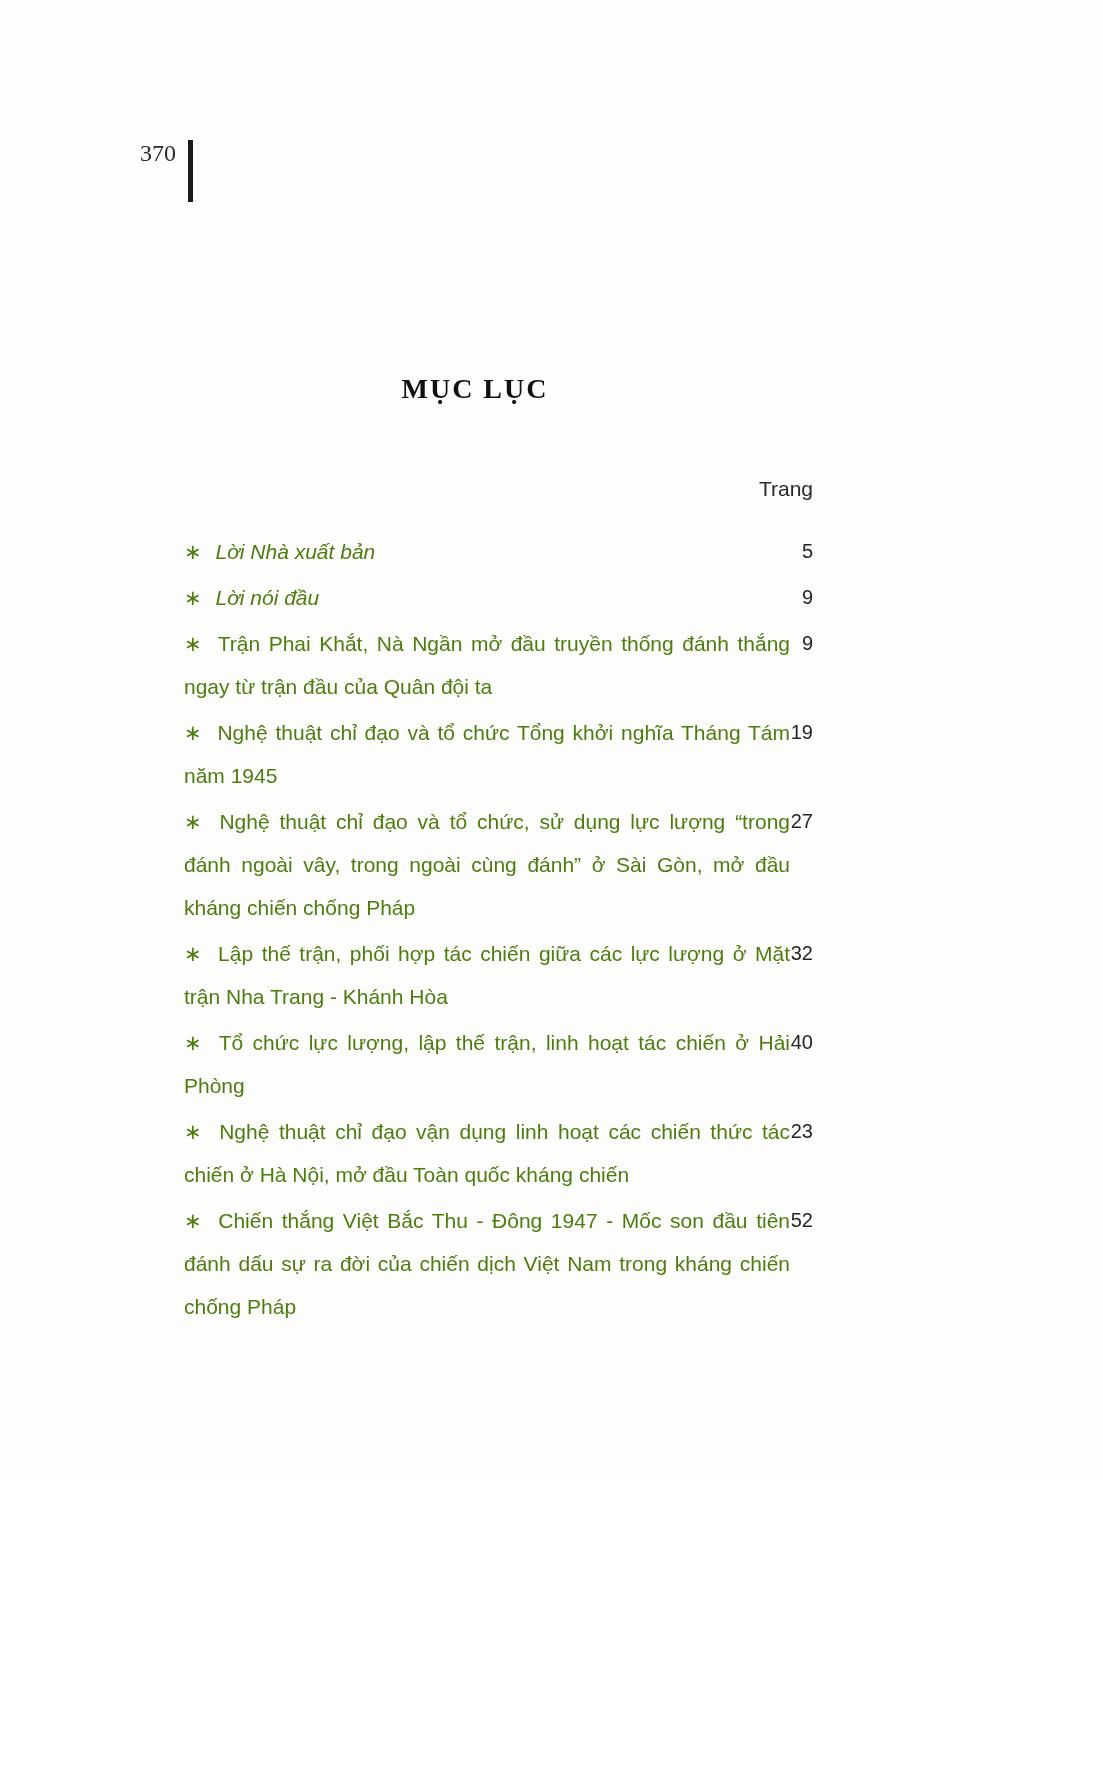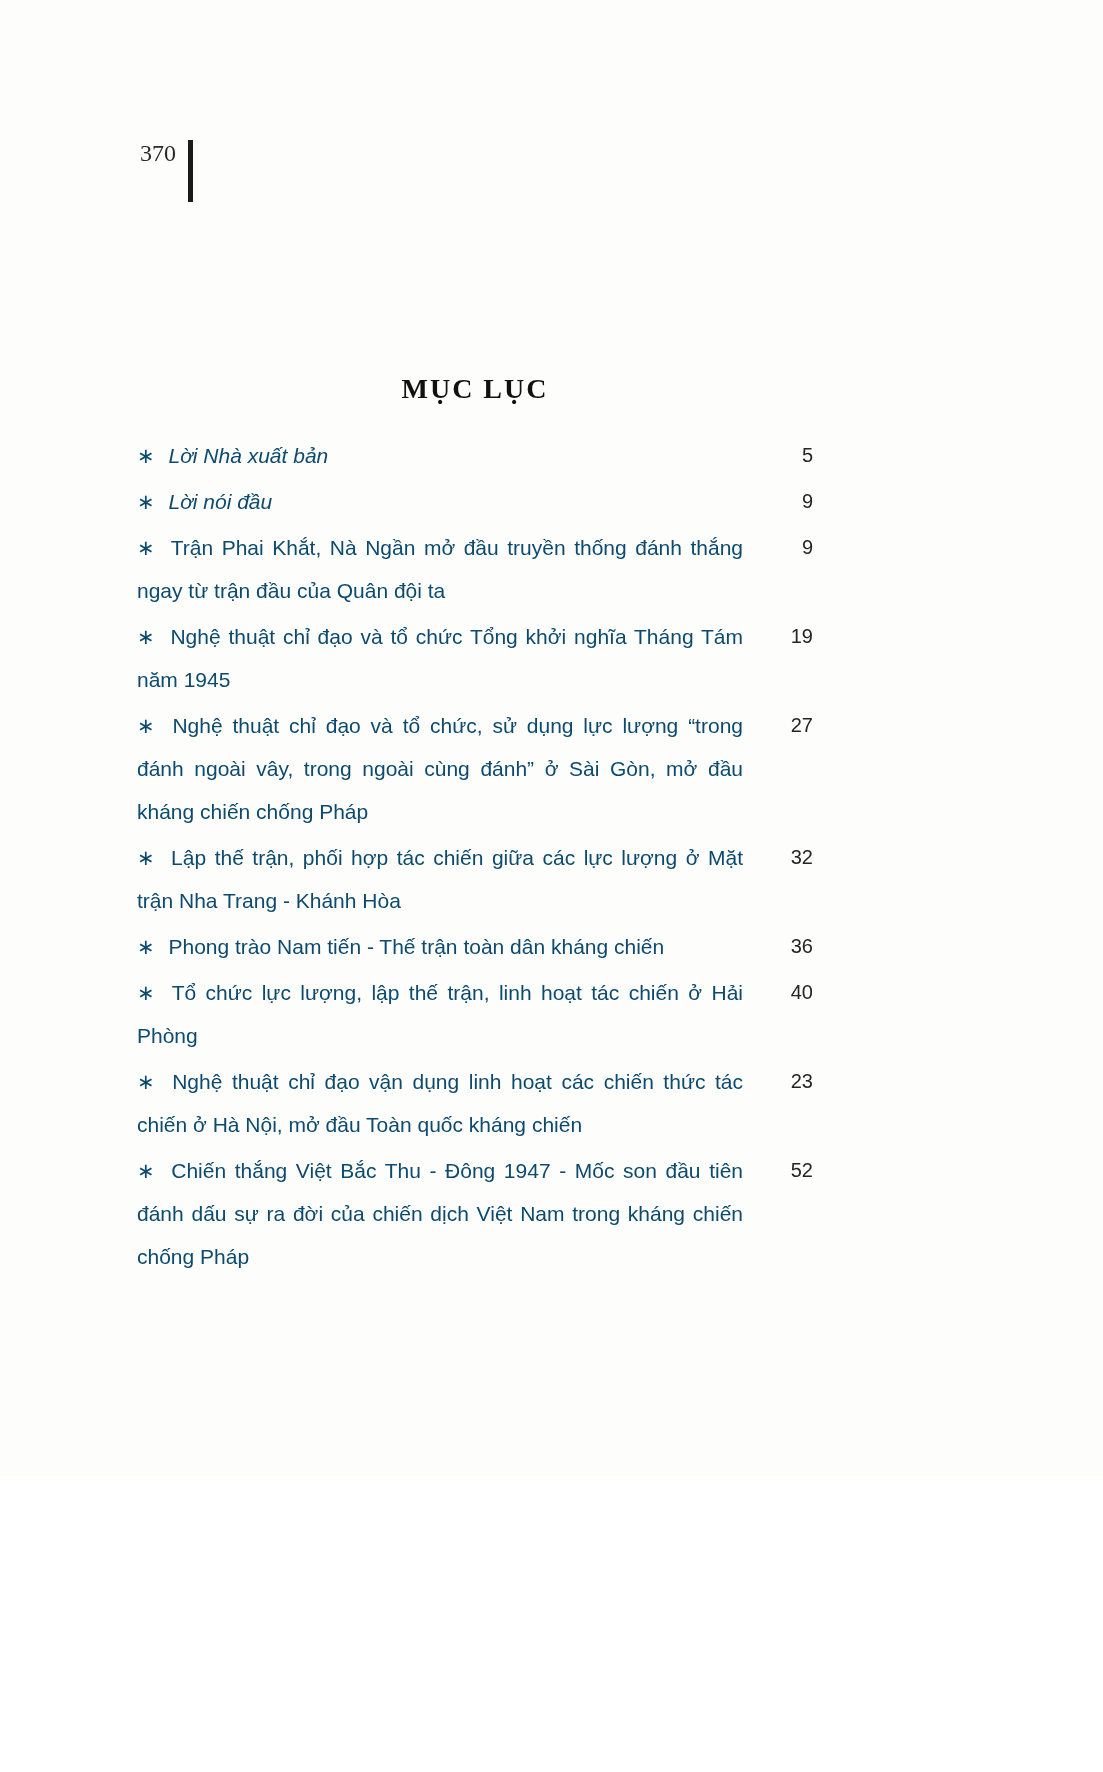--- a/index.html
+++ b/index.html
@@ -67,21 +67,22 @@
   .entry {
     display: flex;
     align-items: flex-start;
     margin-bottom: 3px;
   }
   .entry-text-block {
     width: 606px;
     text-align: justify;
     font-size: 21px;
     line-height: 43px;
-    color: #0c4a6e;
+    color: #4d7c0f;
+    margin-left: 47px;
   }
   .entry-text-block .marker {
     padding-right: 8px;
   }
   .entry-page {
     flex: 1 1 auto;
     text-align: right;
     font-size: 20px;
     line-height: 43px;
     color: #252525;
@@ -100,20 +101,21 @@
 
   <div class="folio">
     <span class="folio-number">370</span>
     <span class="folio-bar"></span>
   </div>
 
   <div class="content">
 
     <h1 class="toc-title">MỤC LỤC</h1>
 
+    <div class="trang-label">Trang</div>
 
     <div class="entries">
 
       <div class="entry italic">
         <div class="entry-text-block">
           <span class="marker">∗</span>
           <span class="entry-text">Lời Nhà xuất bản</span>
         </div>
         <div class="entry-page">5</div>
       </div>
@@ -152,27 +154,20 @@
       </div>
 
       <div class="entry">
         <div class="entry-text-block">
           <span class="marker">∗</span>
           <span class="entry-text">Lập thế trận, phối hợp tác chiến giữa các lực lượng ở Mặt trận Nha Trang - Khánh Hòa</span>
         </div>
         <div class="entry-page">32</div>
       </div>
 
-      <div class="entry">
-        <div class="entry-text-block">
-          <span class="marker">∗</span>
-          <span class="entry-text">Phong trào Nam tiến - Thế trận toàn dân kháng chiến</span>
-        </div>
-        <div class="entry-page">36</div>
-      </div>
 
       <div class="entry">
         <div class="entry-text-block">
           <span class="marker">∗</span>
           <span class="entry-text">Tổ chức lực lượng, lập thế trận, linh hoạt tác chiến ở Hải Phòng</span>
         </div>
         <div class="entry-page">40</div>
       </div>
 
       <div class="entry">

